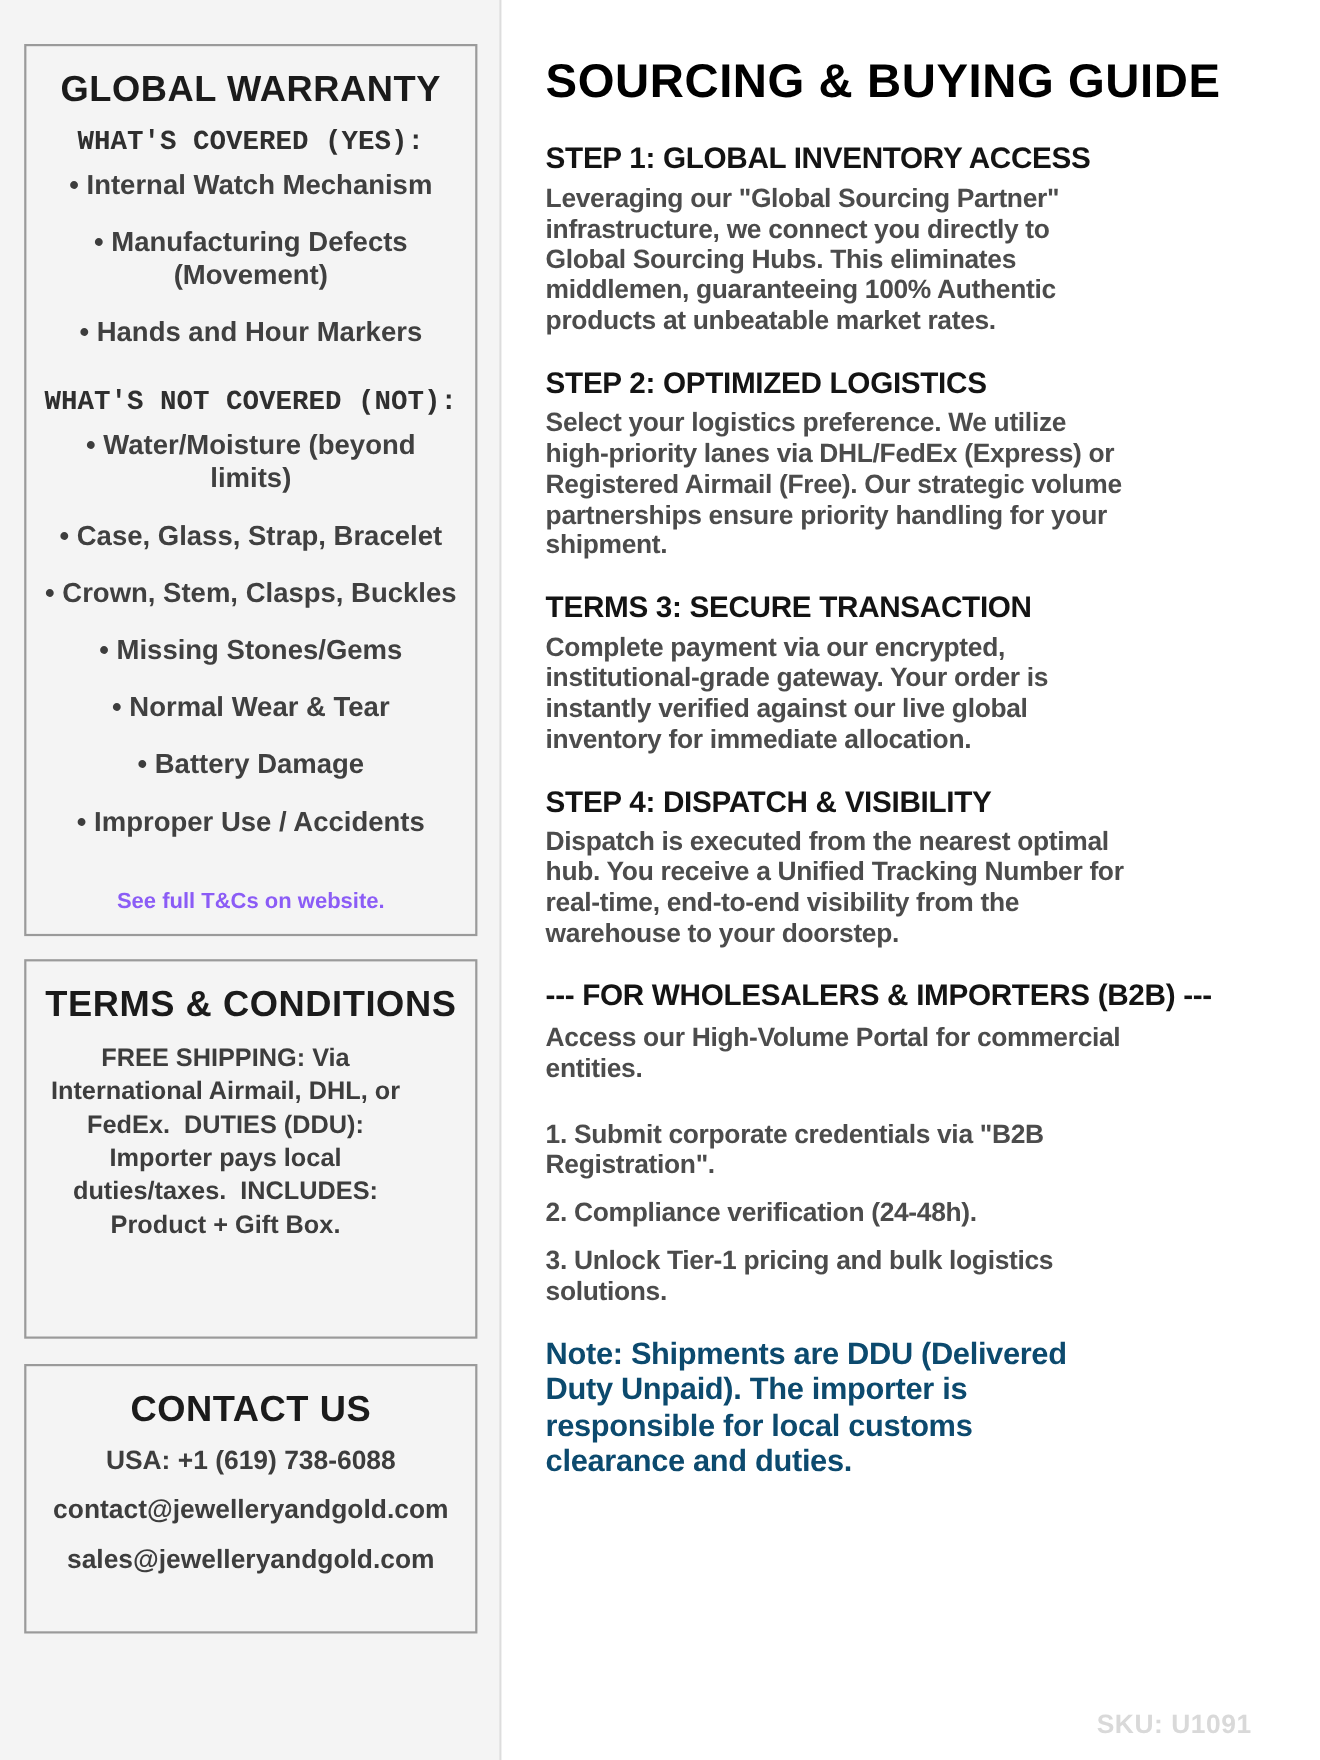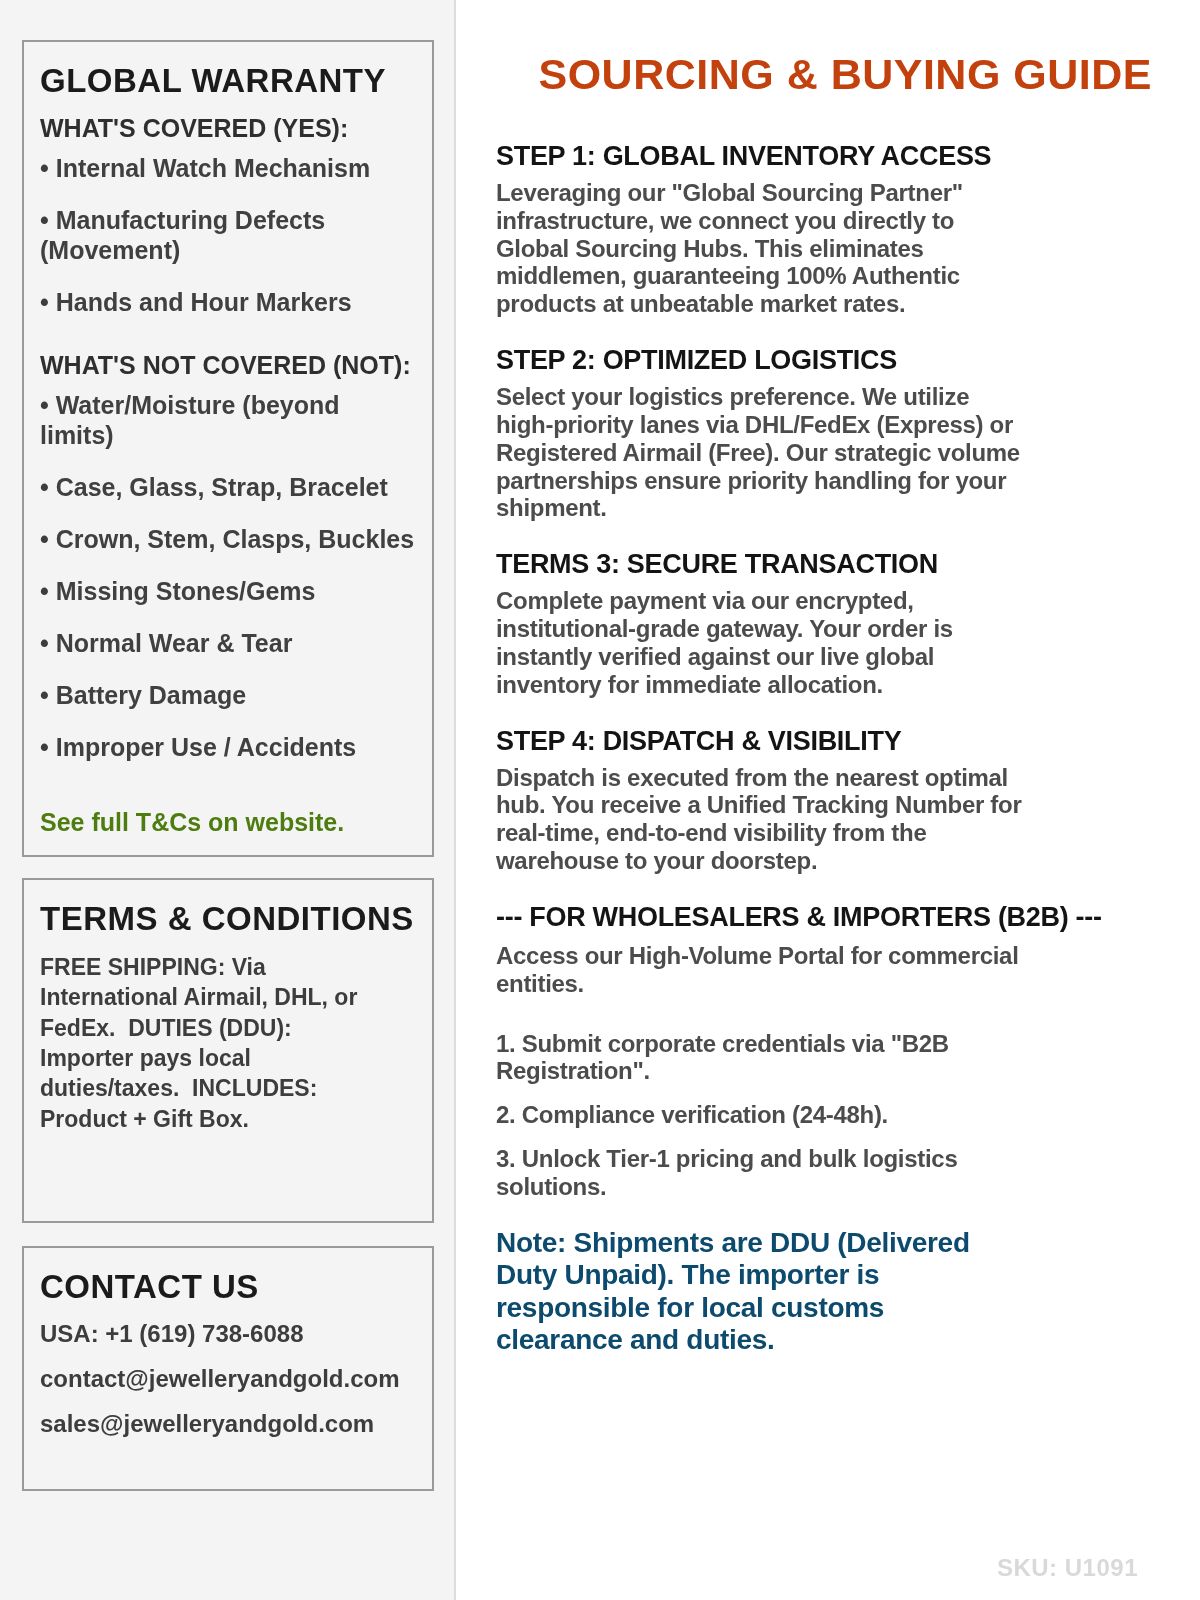--- a/index.html
+++ b/index.html
@@ -12,20 +12,21 @@
   }
   .page{display:flex;width:1200px;height:1600px;}
 
   
   .sidebar{
     width:456px;min-width:456px;height:1600px;
     background:#f4f4f4;
     border-right:2px solid #ddd;
     box-sizing:border-box;
     padding:40px 20px 0 22px;
+    text-align:center;
   }
   .card{
     border:2px solid #9a9a9a;
     box-sizing:border-box;
     background:#f4f4f4;
     padding:20px 16px 18px 16px;
   }
   .card-warranty{min-height:800px;}
   .card-terms{min-height:345px;margin-top:21px;}
   .card-contact{min-height:245px;margin-top:23px;}
@@ -35,36 +36,37 @@
     font-size:33px;
     font-weight:bold;
     color:#1b1b1b;
     letter-spacing:0.5px;
   }
   .subhead{
     margin:0 0 10px 0;
     font-size:25px;
     font-weight:bold;
     color:#2f2f2f;
+    font-family:Liberation Mono, monospace;
   }
   .subhead.gap-top{margin-top:34px;}
   ul.bullets{list-style:none;margin:0;padding:0;}
   ul.bullets li{
     font-size:25px;
     font-weight:bold;
     color:#404040;
     margin:0 0 22px 0;
     line-height:1.2;
   }
   ul.bullets li::before{content:"\2022\00a0 ";color:#3d3d3d;}
   .footnote{
     margin:46px 0 0 0;
-    font-size:25px;
-    font-weight:bold;
-    color:#4d7c0f;
+    font-size:20px;
+    font-weight:bold;
+    color:#8b5cf6;
   }
   .terms-body{
     margin:0;
     font-size:23px;
     font-weight:bold;
     color:#3d3d3d;
     line-height:1.32;
     white-space:pre-wrap;
     max-width:330px;
   }
@@ -77,25 +79,25 @@
 
   
   .main{
     position:relative;
     flex:1;
     box-sizing:border-box;
     padding:50px 48px 0 40px;
     background:#fff;
   }
   .main-title{
-    margin:0 0 42px 0;
+    margin:0 0 30px 0;
     font-size:43px;
     font-weight:bold;
-    color:#c2410c;
-    text-align:right;
+    color:#000000;
+    text-align:left;
     letter-spacing:0.5px;
     white-space:nowrap;
   }
   .step-heading{
     margin:0 0 7px 0;
     font-size:27px;
     font-weight:bold;
     color:#141414;
     letter-spacing:-0.3px;
   }

